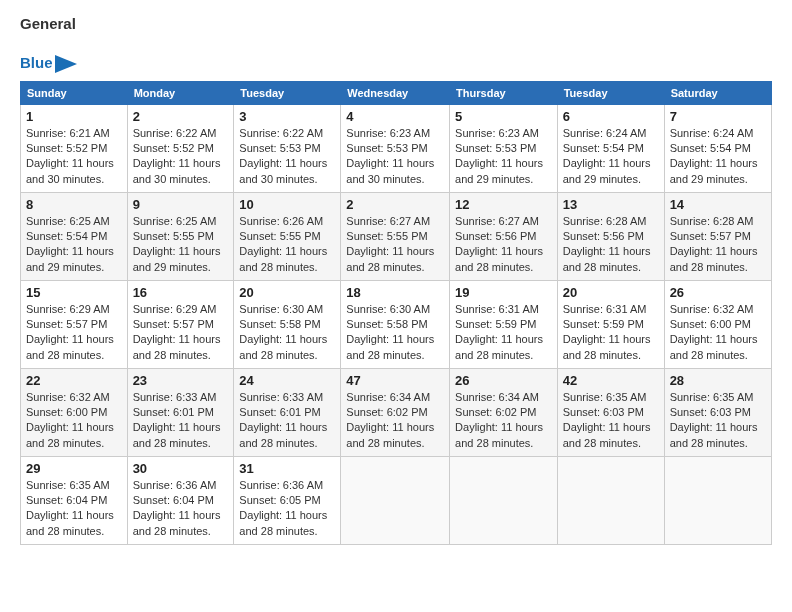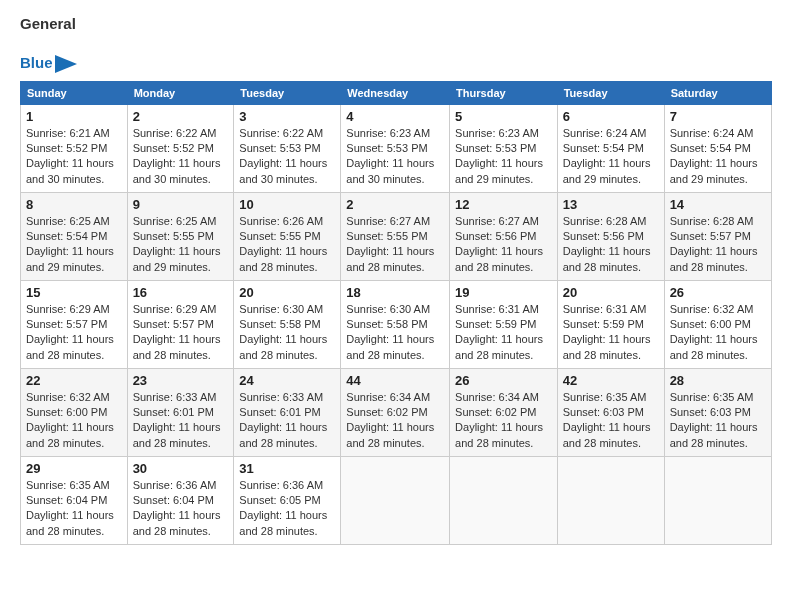--- a/index.html
+++ b/index.html
@@ -212,21 +212,21 @@
           </td>
           <td>
             <span class="day-num">23</span>
             <div class="day-info">Sunrise: 6:33 AM<br>Sunset: 6:01 PM<br>Daylight: 11 hours and 28 minutes.</div>
           </td>
           <td>
             <span class="day-num">24</span>
             <div class="day-info">Sunrise: 6:33 AM<br>Sunset: 6:01 PM<br>Daylight: 11 hours and 28 minutes.</div>
           </td>
           <td>
-            <span class="day-num">44</span>
+            <span class="day-num">47</span>
             <div class="day-info">Sunrise: 6:34 AM<br>Sunset: 6:02 PM<br>Daylight: 11 hours and 28 minutes.</div>
           </td>
           <td>
             <span class="day-num">26</span>
             <div class="day-info">Sunrise: 6:34 AM<br>Sunset: 6:02 PM<br>Daylight: 11 hours and 28 minutes.</div>
           </td>
           <td>
             <span class="day-num">42</span>
             <div class="day-info">Sunrise: 6:35 AM<br>Sunset: 6:03 PM<br>Daylight: 11 hours and 28 minutes.</div>
           </td>

